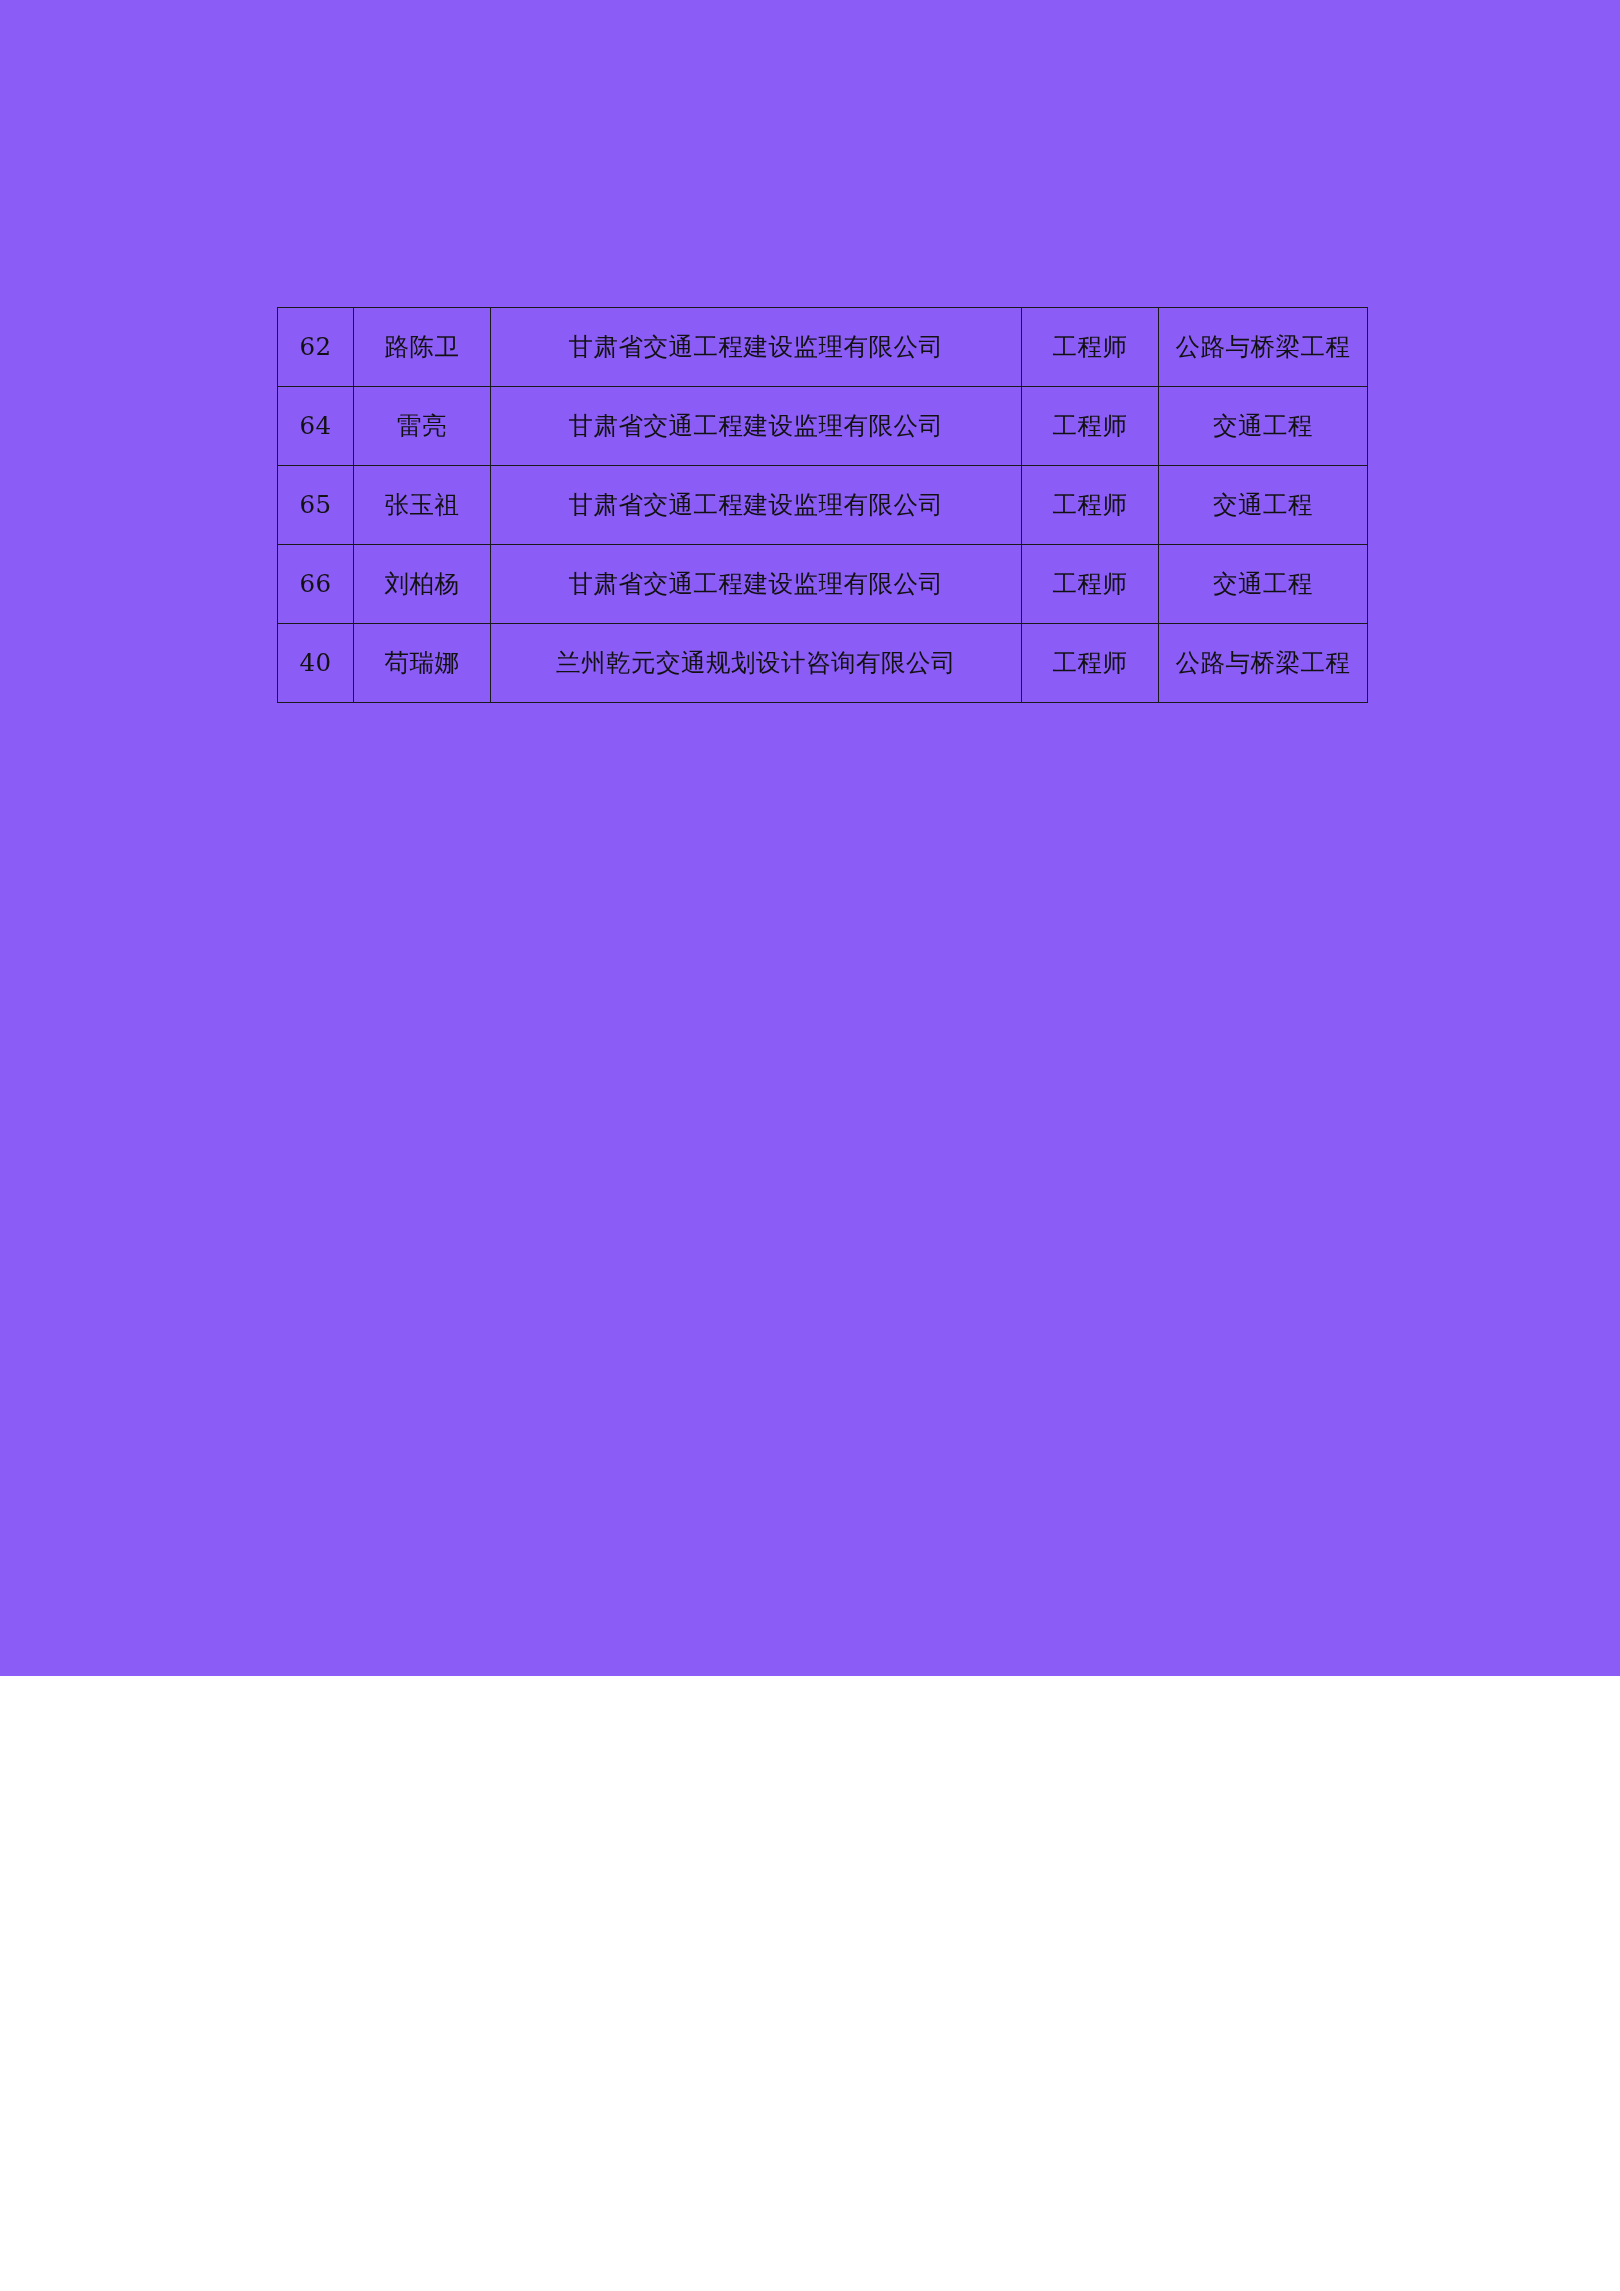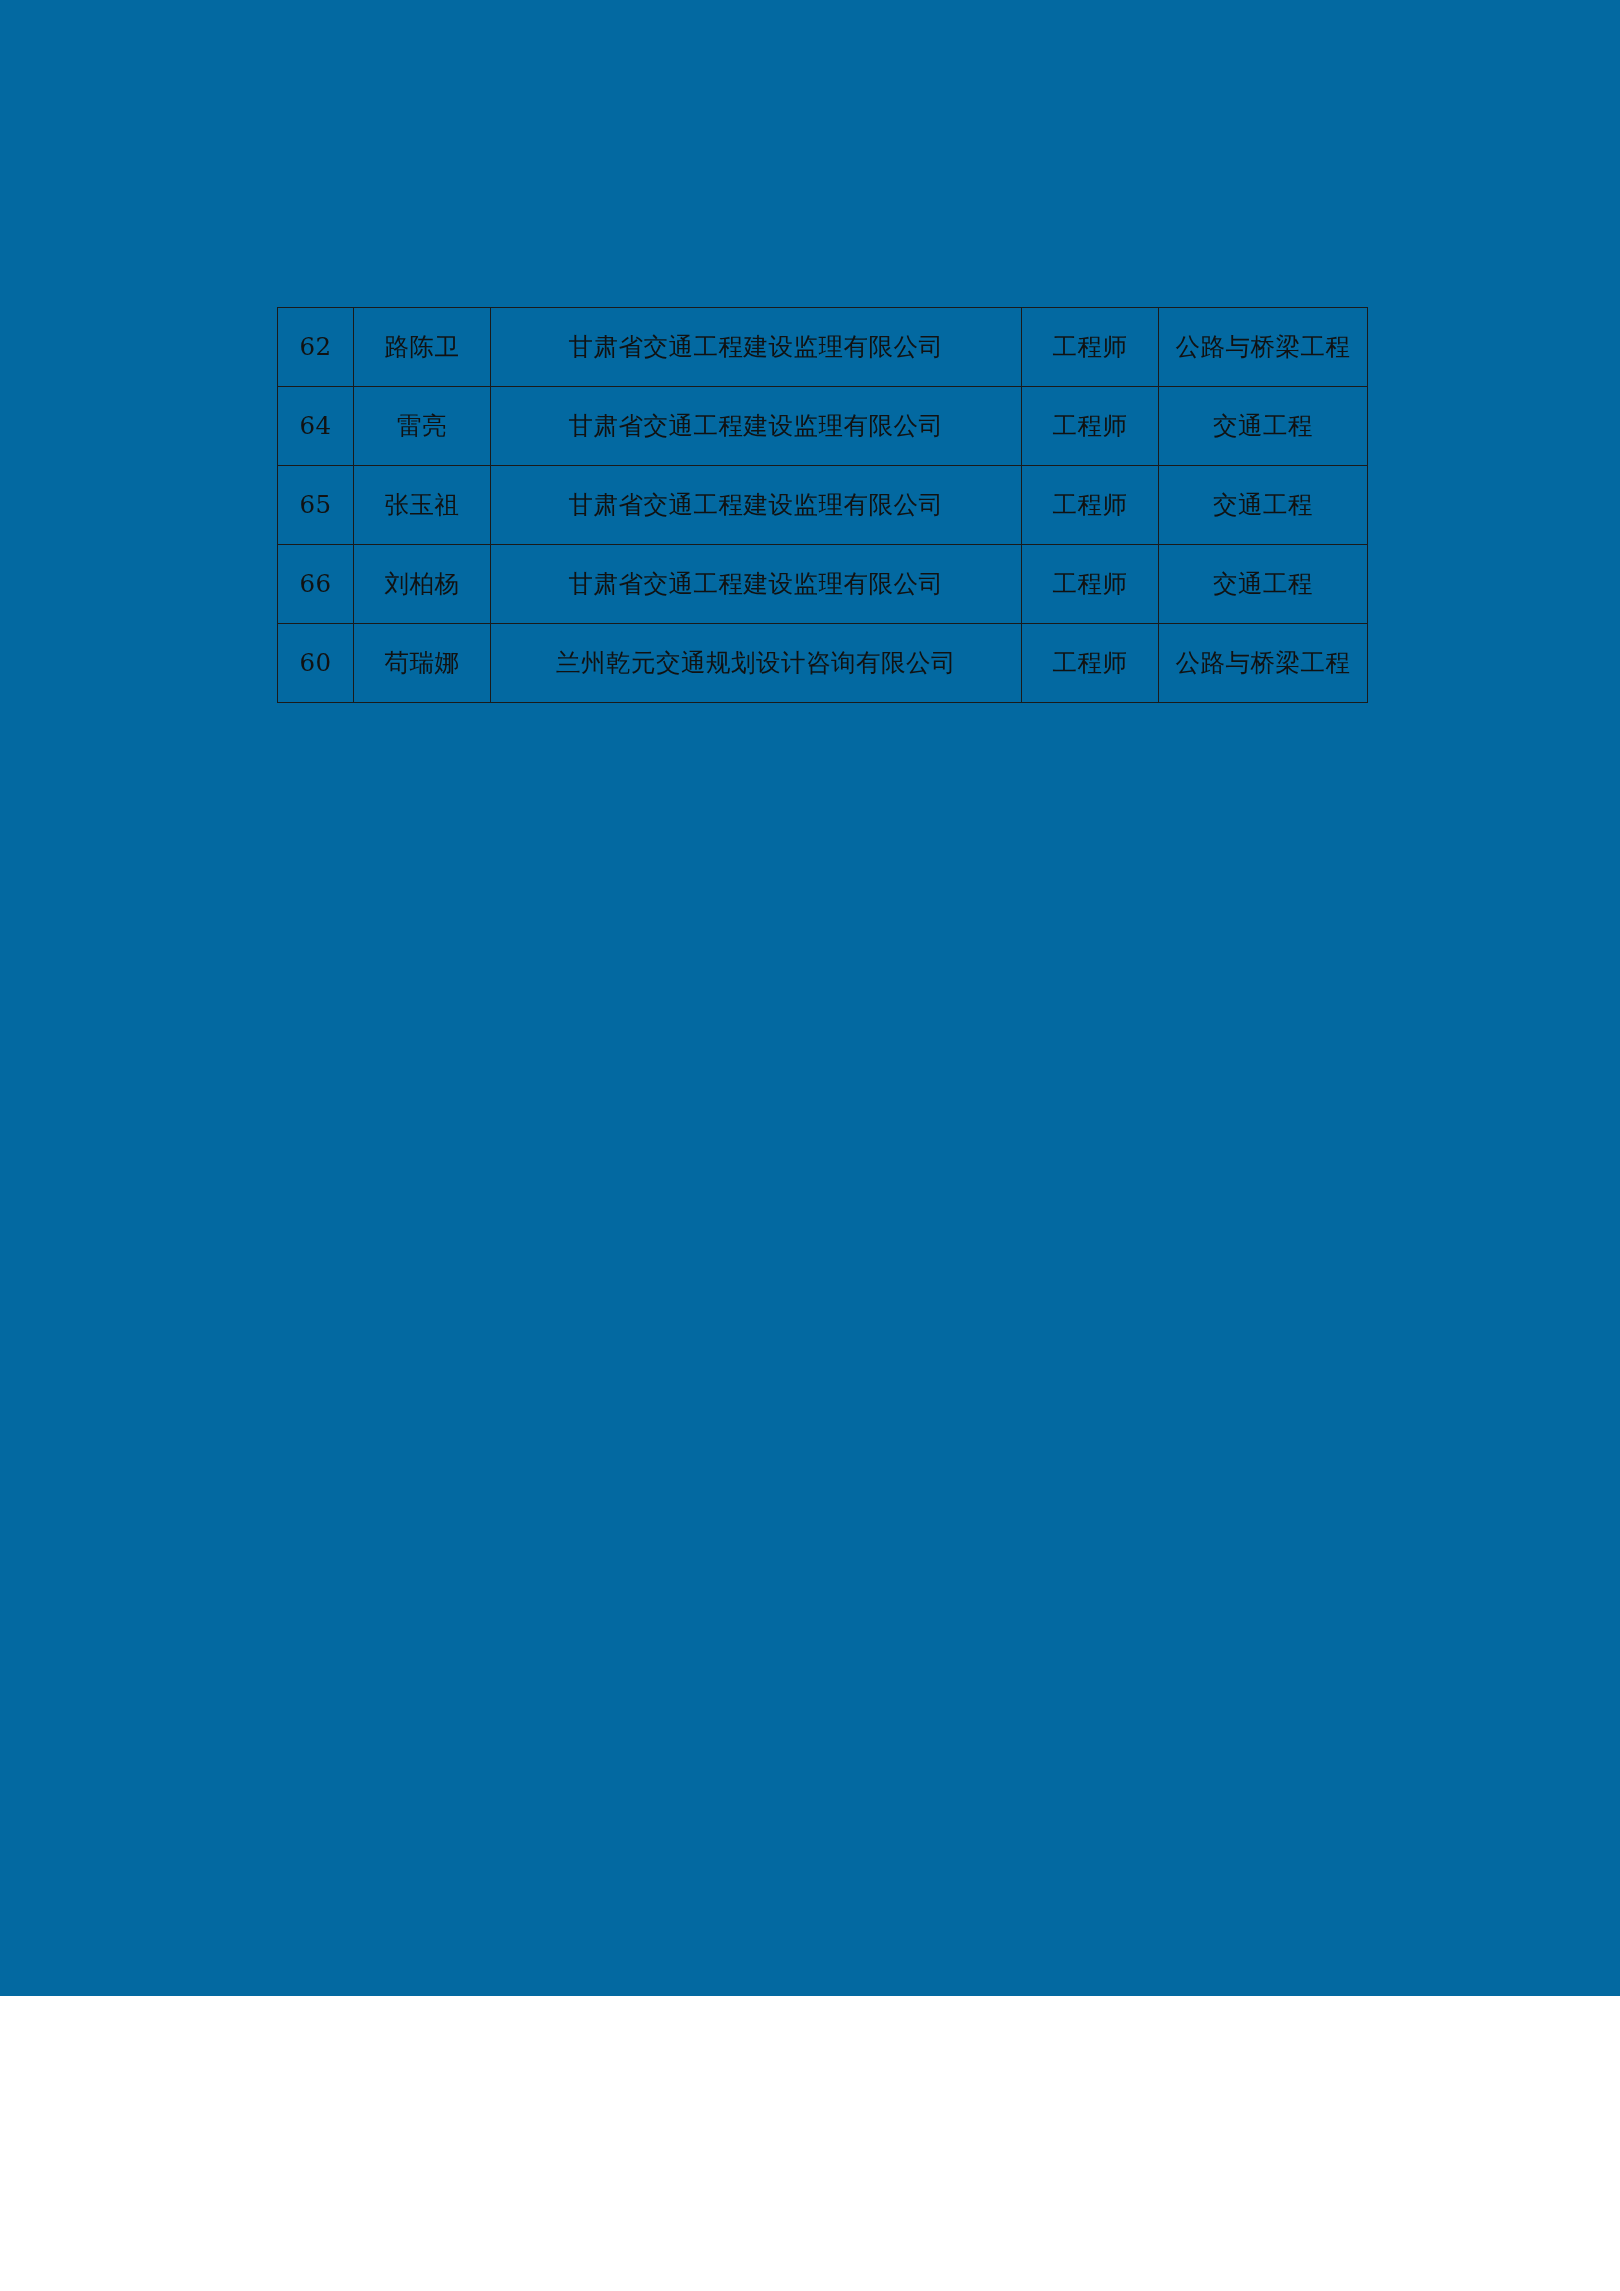--- a/index.html
+++ b/index.html
@@ -12,22 +12,22 @@
     height: 2292px;
     position: relative;
     font-family: "DejaVu Serif", "Liberation Serif", serif;
     color: #000000;
     overflow: hidden;
   }
   .page {
     position: absolute;
     top: 0; left: 0;
     width: 1620px;
-    height: 1996px;
-    background: #0369a1;
+    height: 1676px;
+    background: #8b5cf6;
   }
   .doc-table {
     position: absolute;
     left: 277px;
     top: 307px;
     width: 1091px;
     border-collapse: collapse;
     table-layout: fixed;
   }
   .doc-table td {
@@ -86,21 +86,21 @@
         <td>交通工程</td>
       </tr>
       <tr>
         <td class="cell-index">66</td>
         <td>刘柏杨</td>
         <td class="cell-org">甘肃省交通工程建设监理有限公司</td>
         <td>工程师</td>
         <td>交通工程</td>
       </tr>
       <tr>
-        <td class="cell-index">60</td>
+        <td class="cell-index">40</td>
         <td>苟瑞娜</td>
         <td class="cell-org">兰州乾元交通规划设计咨询有限公司</td>
         <td>工程师</td>
         <td>公路与桥梁工程</td>
       </tr>
     </tbody>
   </table>
 </div>
 
 

